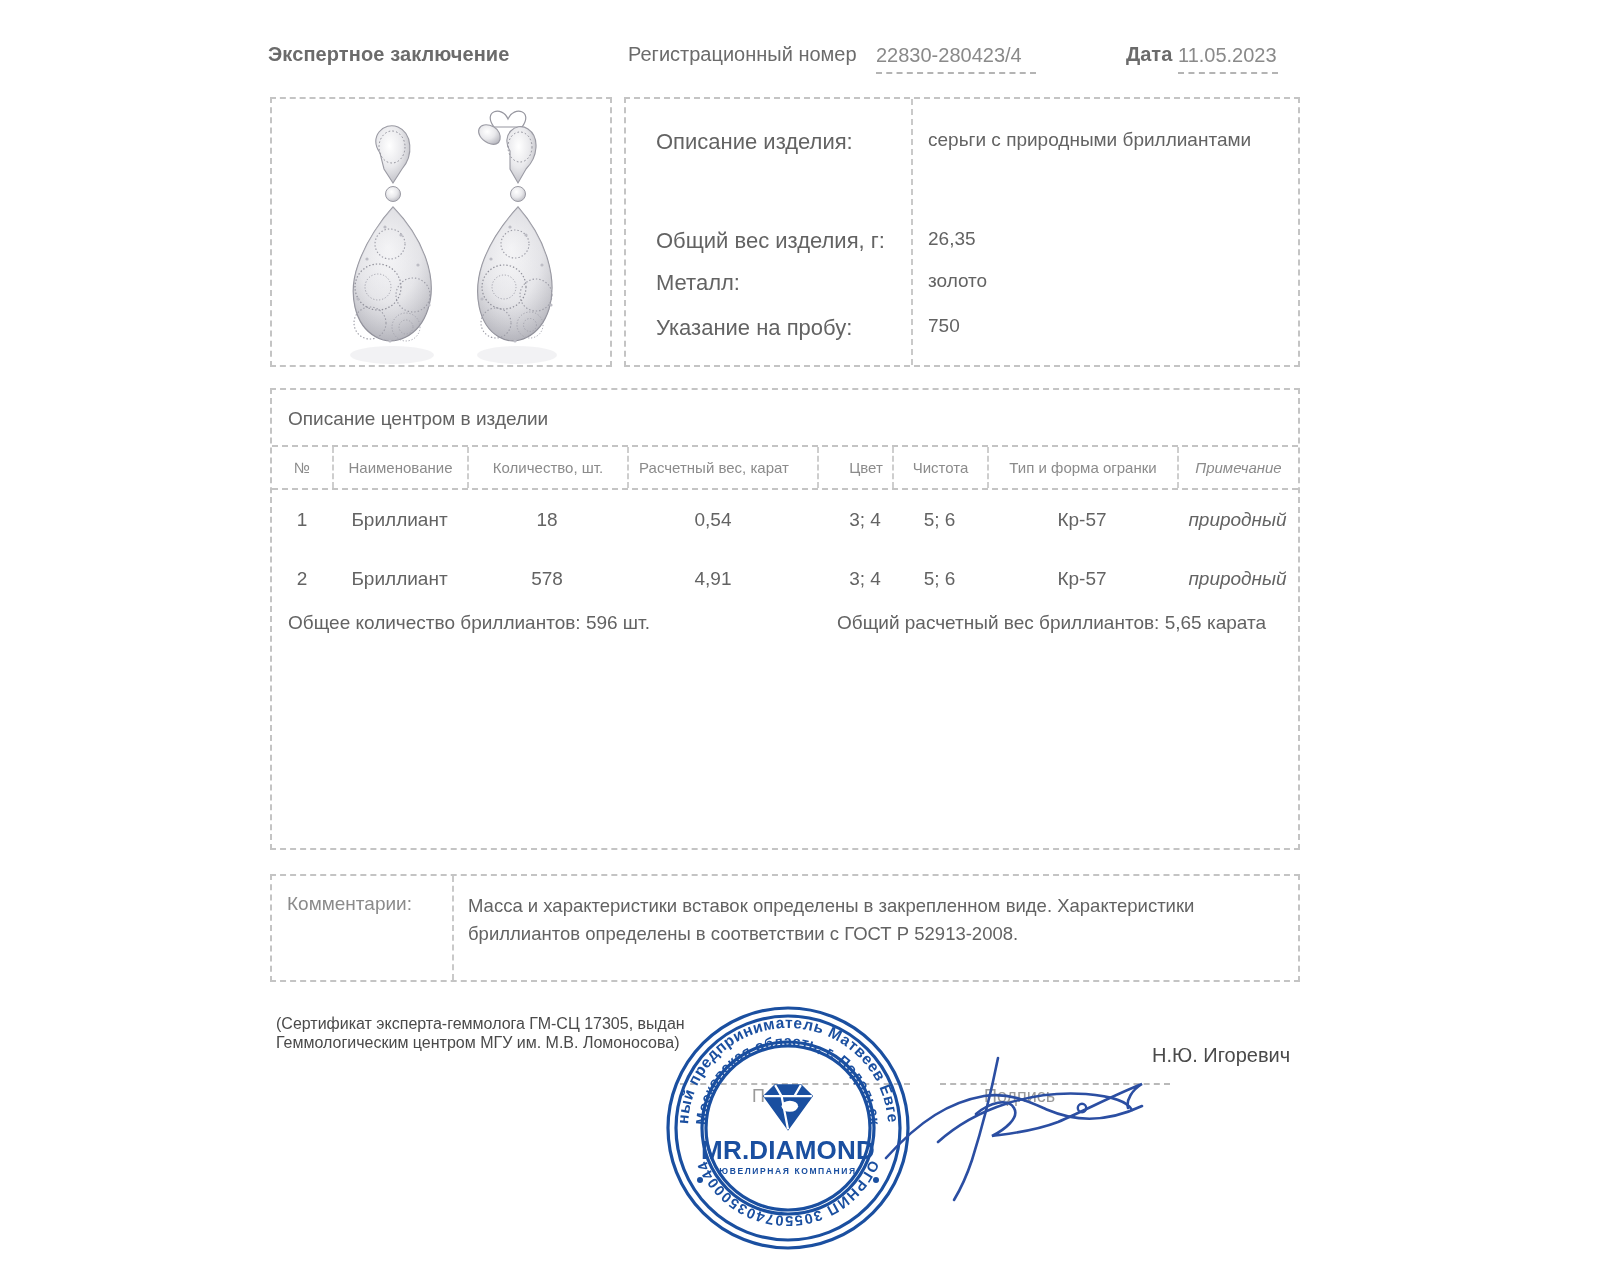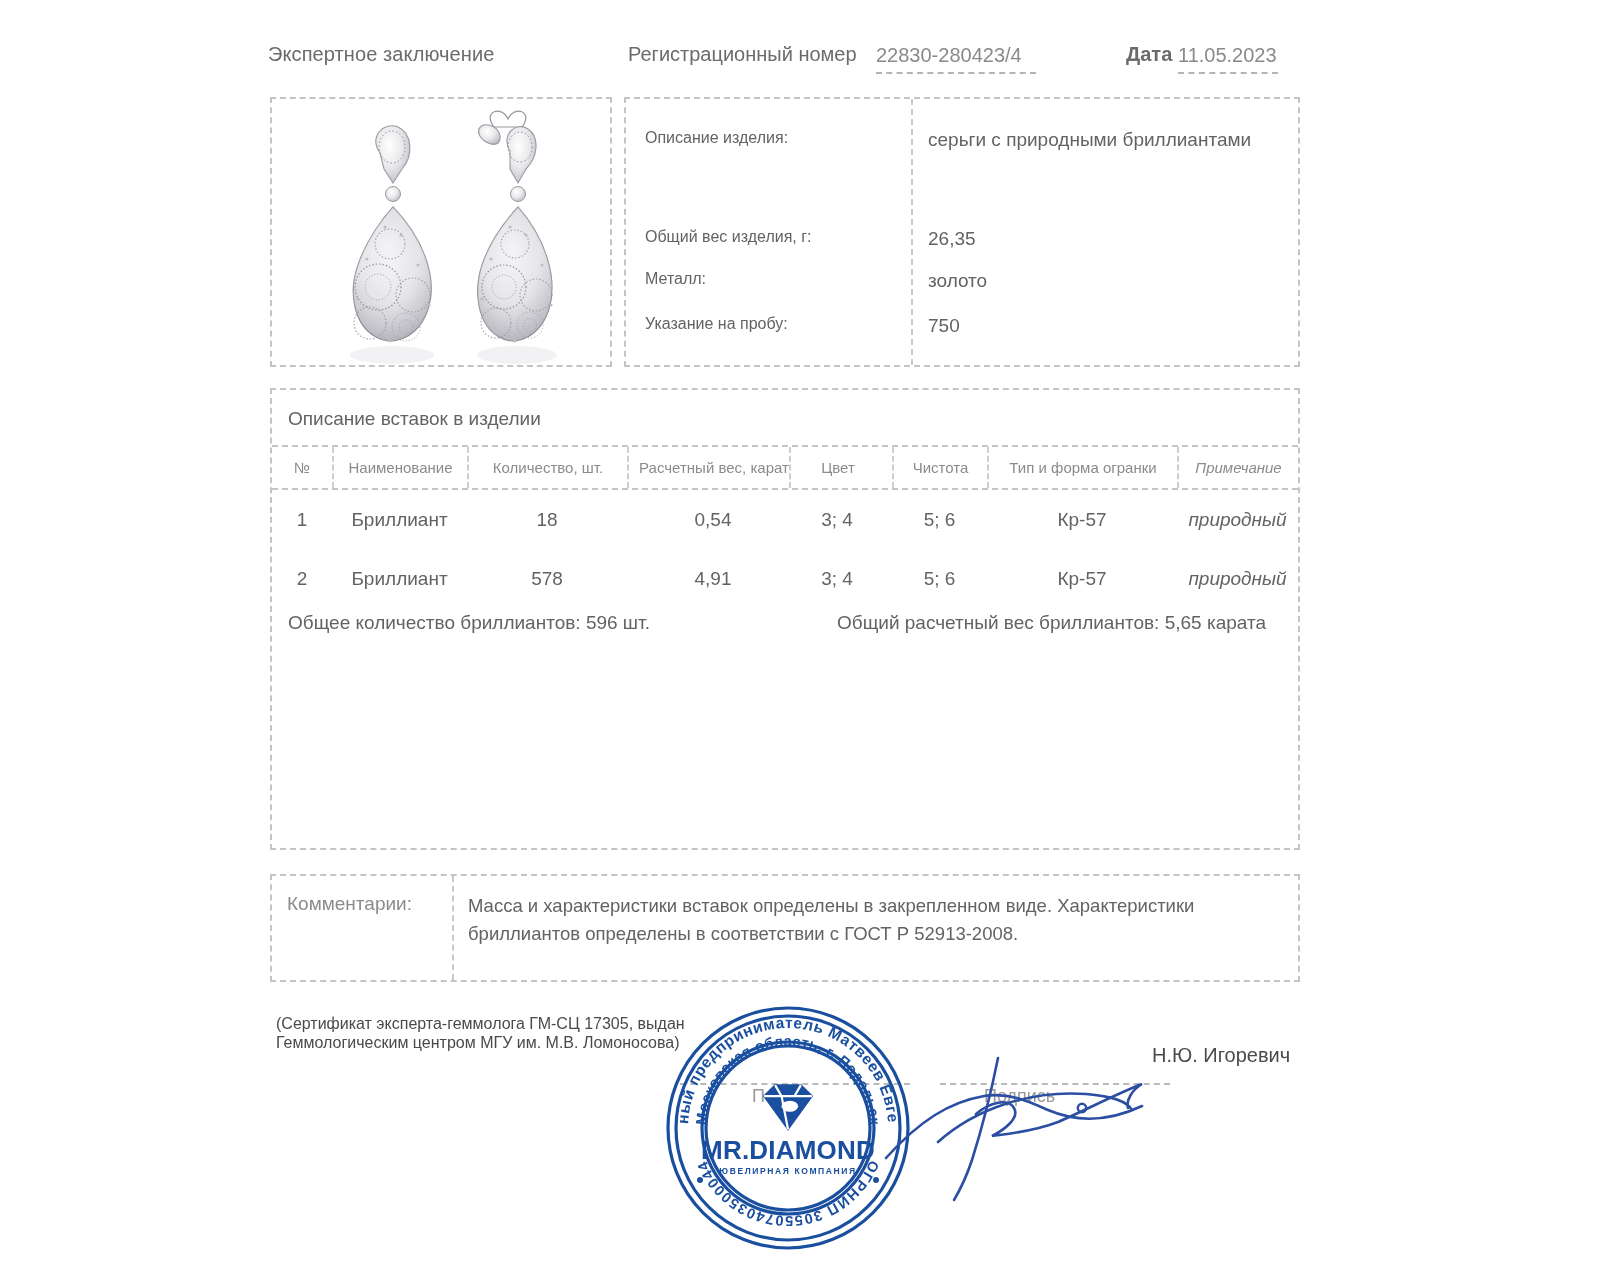--- a/index.html
+++ b/index.html
@@ -28,21 +28,21 @@
     position: absolute;
     left: 268px;
     top: 36px;
     width: 1032px;
     height: 40px;
   }
   .hdr-title {
     position: absolute;
     left: 0; top: 7px;
     font-size: 20px;
-    font-weight: normal;
+    font-weight: bold;
     color: #6b6b6b;
     letter-spacing: .1px;
   }
   .hdr-reg-label {
     position: absolute;
     left: 360px; top: 7px;
     font-size: 20px;
     font-weight: normal;
     color: #6b6b6b;
   }
@@ -97,22 +97,22 @@
   .desc-divider {
     position: absolute;
     left: 285px;
     top: 0;
     bottom: 0;
     border-left: 2px dashed #c9c9c9;
   }
   .desc-row { position: absolute; left: 0; width: 100%; }
   .desc-label {
     position: absolute;
-    left: 19px;
-    font-size: 16px;
+    left: 30px;
+    font-size: 22px;
     color: #636363;
     white-space: nowrap;
   }
   .desc-value {
     position: absolute;
     left: 302px;
     font-size: 19px;
     color: #636363;
     white-space: nowrap;
   }
@@ -170,21 +170,21 @@
     font-size: 19px;
     color: #636363;
     text-align: center;
     box-sizing: border-box;
   }
   
   .c0 { left: 0px;    width: 60px; }
   .c1 { left: 60px;   width: 135px; }
   .c2 { left: 195px;  width: 160px; }
   .c3 { left: 355px;  width: 172px; }
-  .c4 { left: 517px;  width: 96px; }
+  .c4 { left: 545px;  width: 96px; }
   .c5 { left: 620px;  width: 95px; }
   .c6 { left: 715px;  width: 190px; }
   .c7 { left: 905px;  width: 121px; font-style: italic; }
 
   .totals {
     position: absolute;
     left: 0;
     top: 222px;
     width: 100%;
     height: 30px;
@@ -421,21 +421,21 @@
       <span class="desc-label">Металл:</span>
       <span class="desc-value">золото</span>
     </div>
     <div class="desc-row r4">
       <span class="desc-label">Указание на пробу:</span>
       <span class="desc-value">750</span>
     </div>
   </div>
 
   <div class="inserts-box">
-    <div class="inserts-title">Описание вставок в изделии</div>
+    <div class="inserts-title">Описание центром в изделии</div>
 
     <div class="tbl-head">
       <div class="cell c0">№</div>
       <div class="cell c1">Наименование</div>
       <div class="cell c2">Количество, шт.</div>
       <div class="cell c3">Расчетный вес, карат</div>
       <div class="cell c4">Цвет</div>
       <div class="cell c5">Чистота</div>
       <div class="cell c6">Тип и форма огранки</div>
       <div class="cell c7">Примечание</div>

